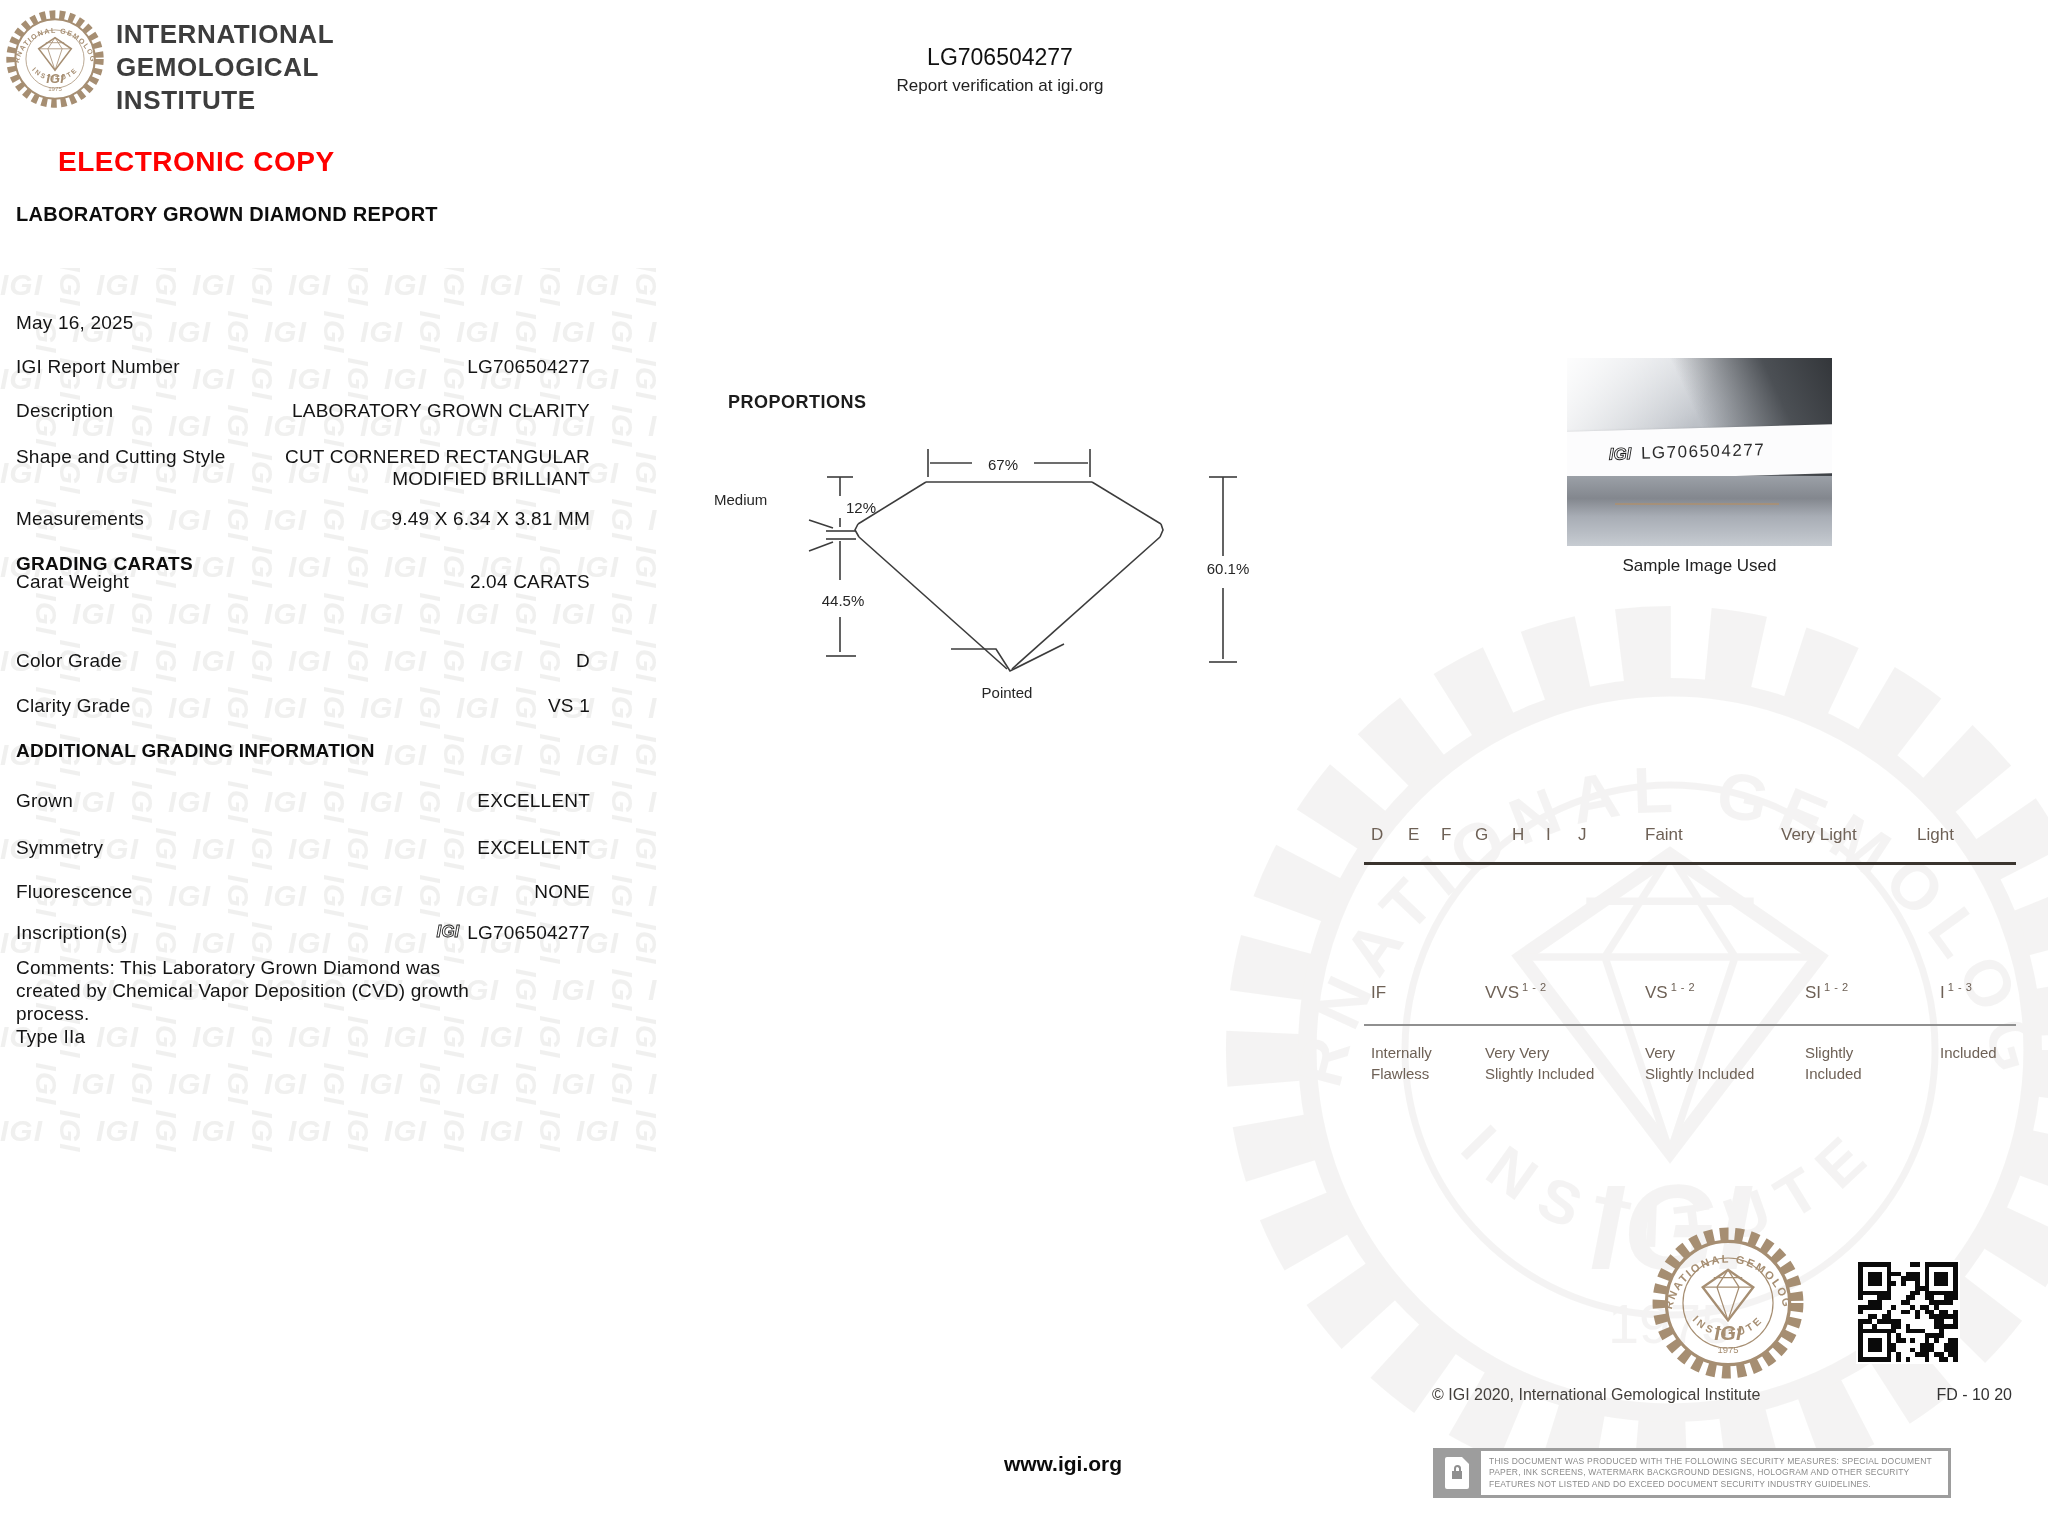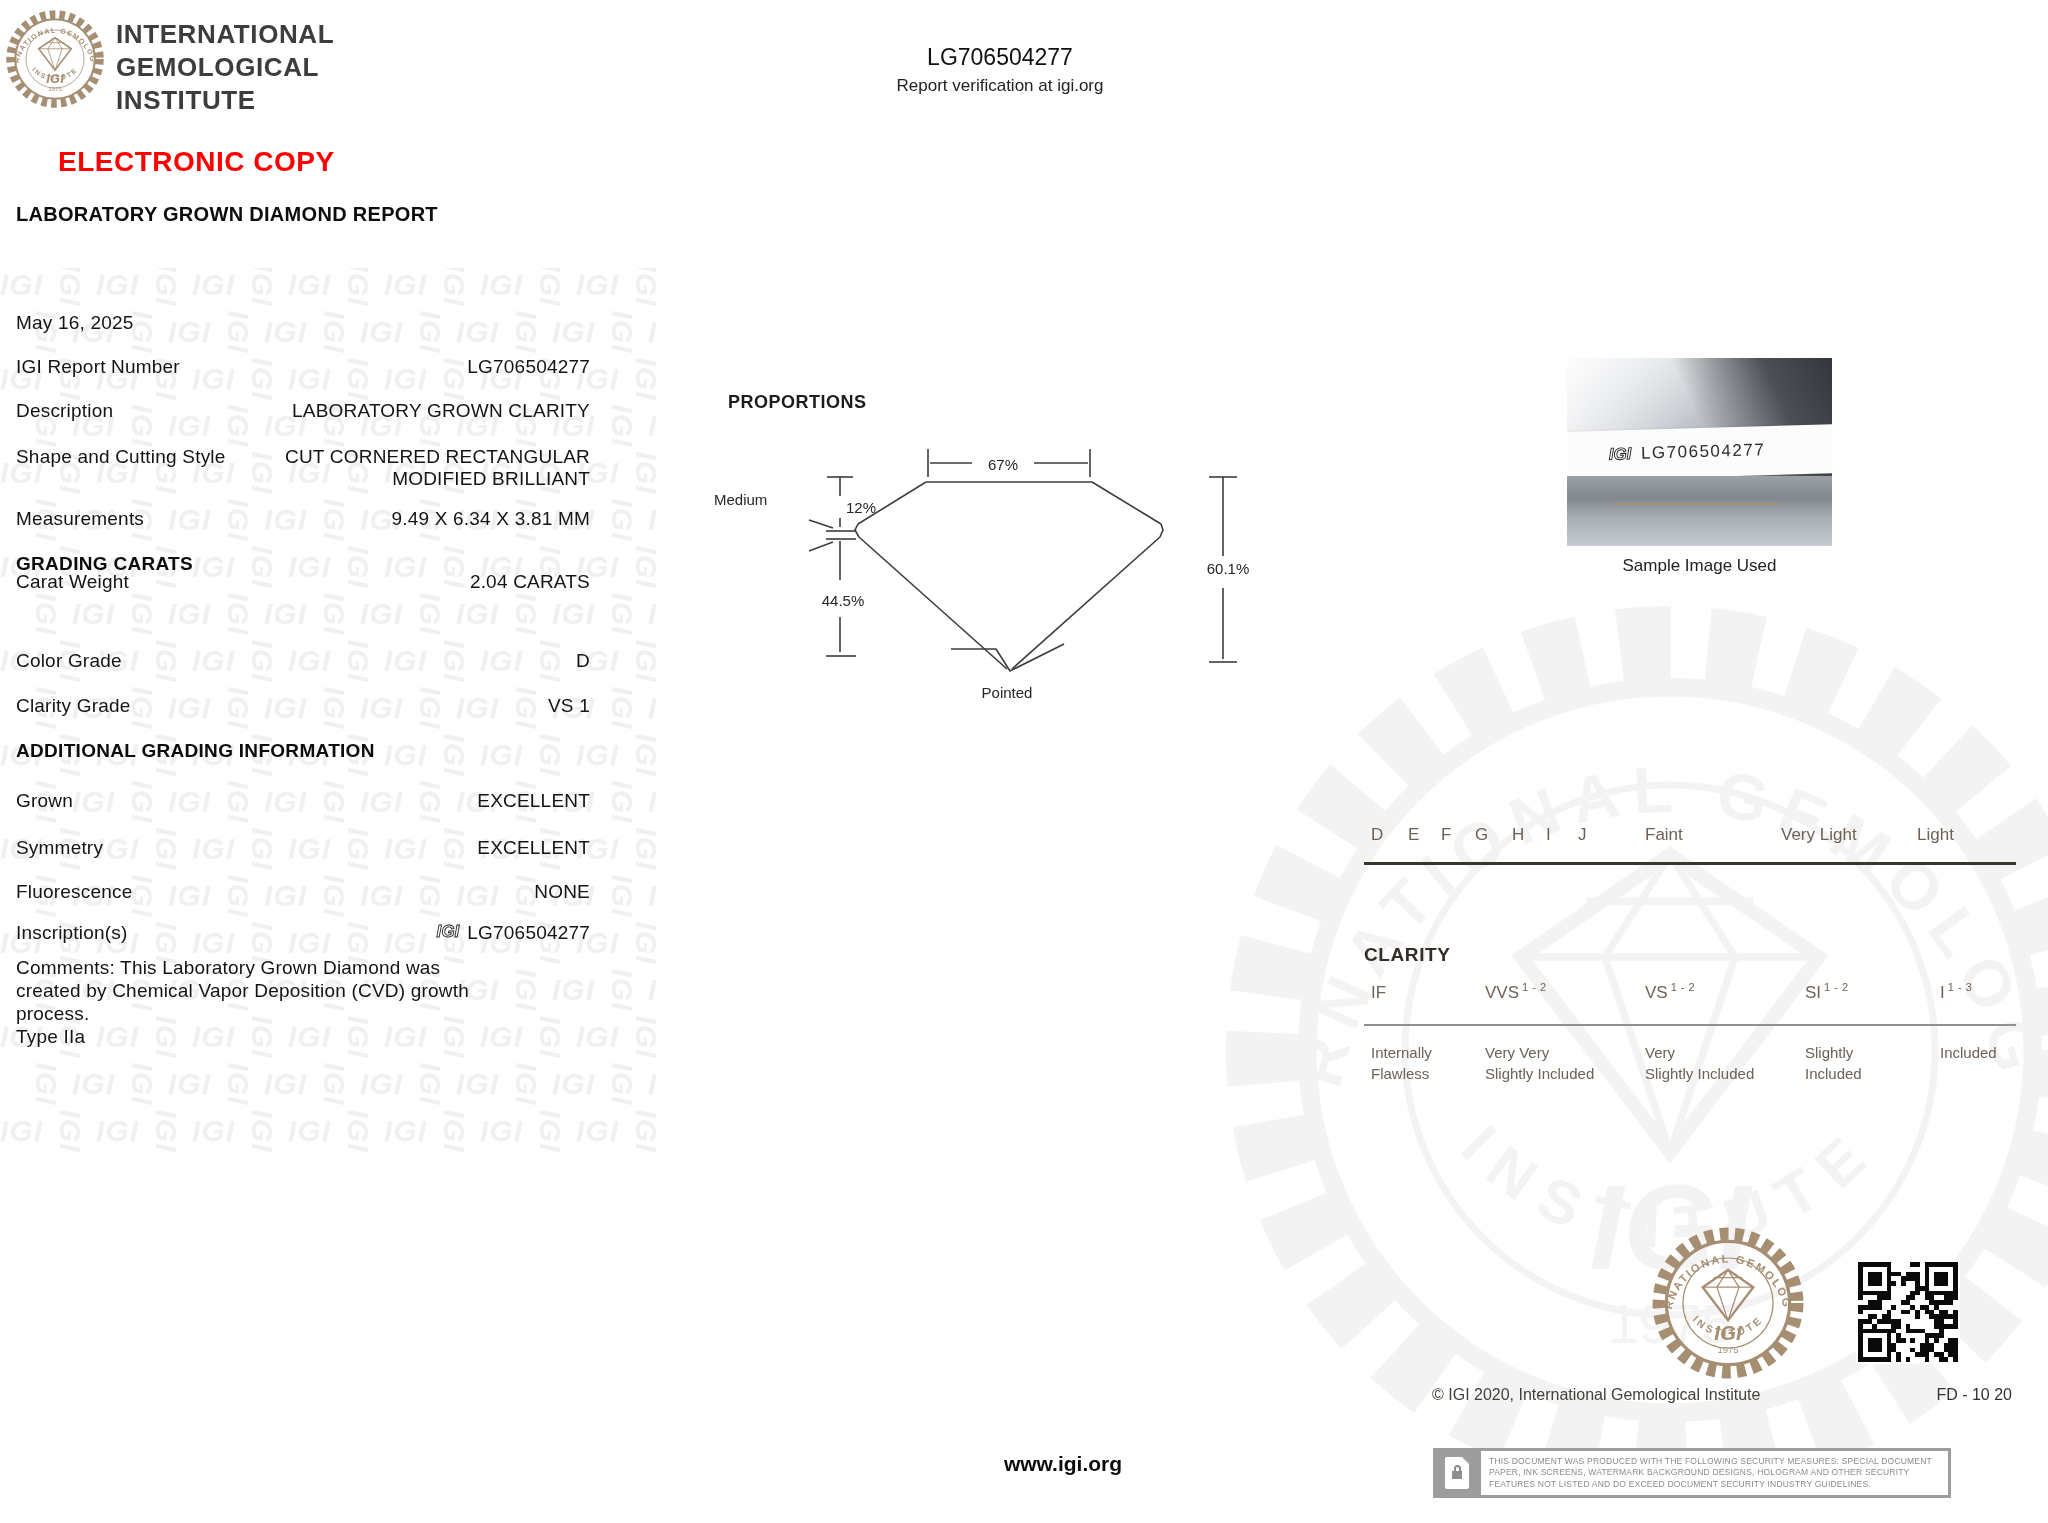--- a/index.html
+++ b/index.html
@@ -531,21 +531,20 @@
   <span class="cl p4">H</span>
   <span class="cl p5">I</span>
   <span class="cl p6">J</span>
   <span class="cl p7">Faint</span>
   <span class="cl p8">Very Light</span>
   <span class="cl p9">Light</span>
   <div class="color-rule"></div>
 </div>
 
 <div class="abs clar-box">
-  <div class="scale-title">CLARITY</div>
   <span class="cg q0"><span>IF</span><sup></sup></span>
   <span class="cg q1"><span>VVS</span><sup>1 - 2</sup></span>
   <span class="cg q2"><span>VS</span><sup>1 - 2</sup></span>
   <span class="cg q3"><span>SI</span><sup>1 - 2</sup></span>
   <span class="cg q4"><span>I</span><sup>1 - 3</sup></span>
   <div class="clar-rule"></div>
   <span class="cd q0">Internally
 Flawless</span>
   <span class="cd q1">Very Very
 Slightly Included</span>

